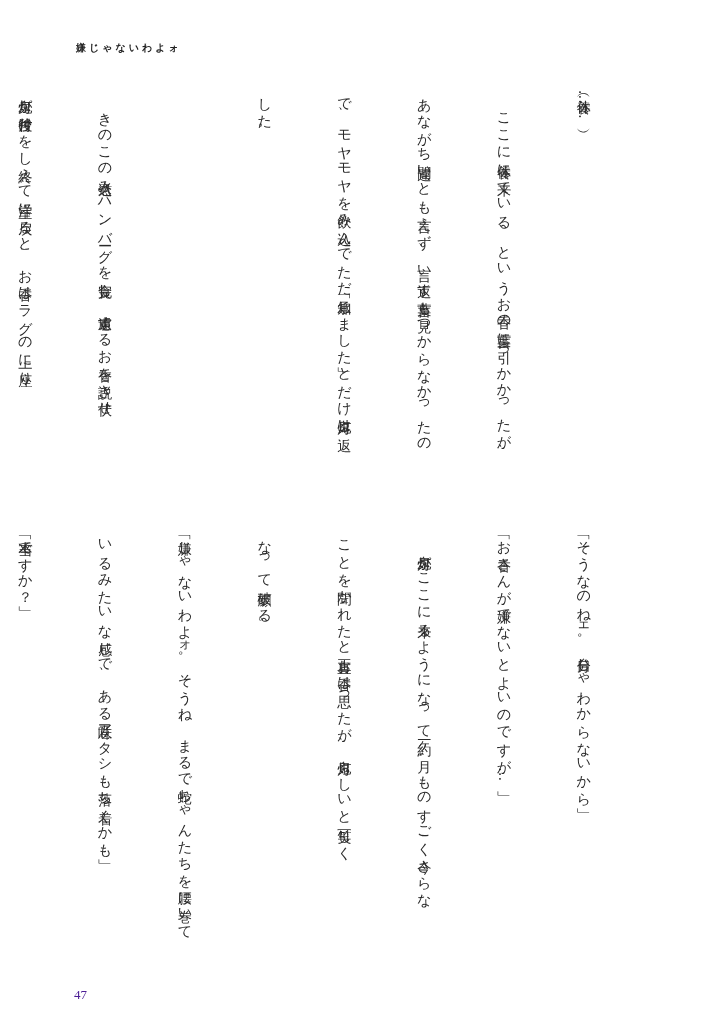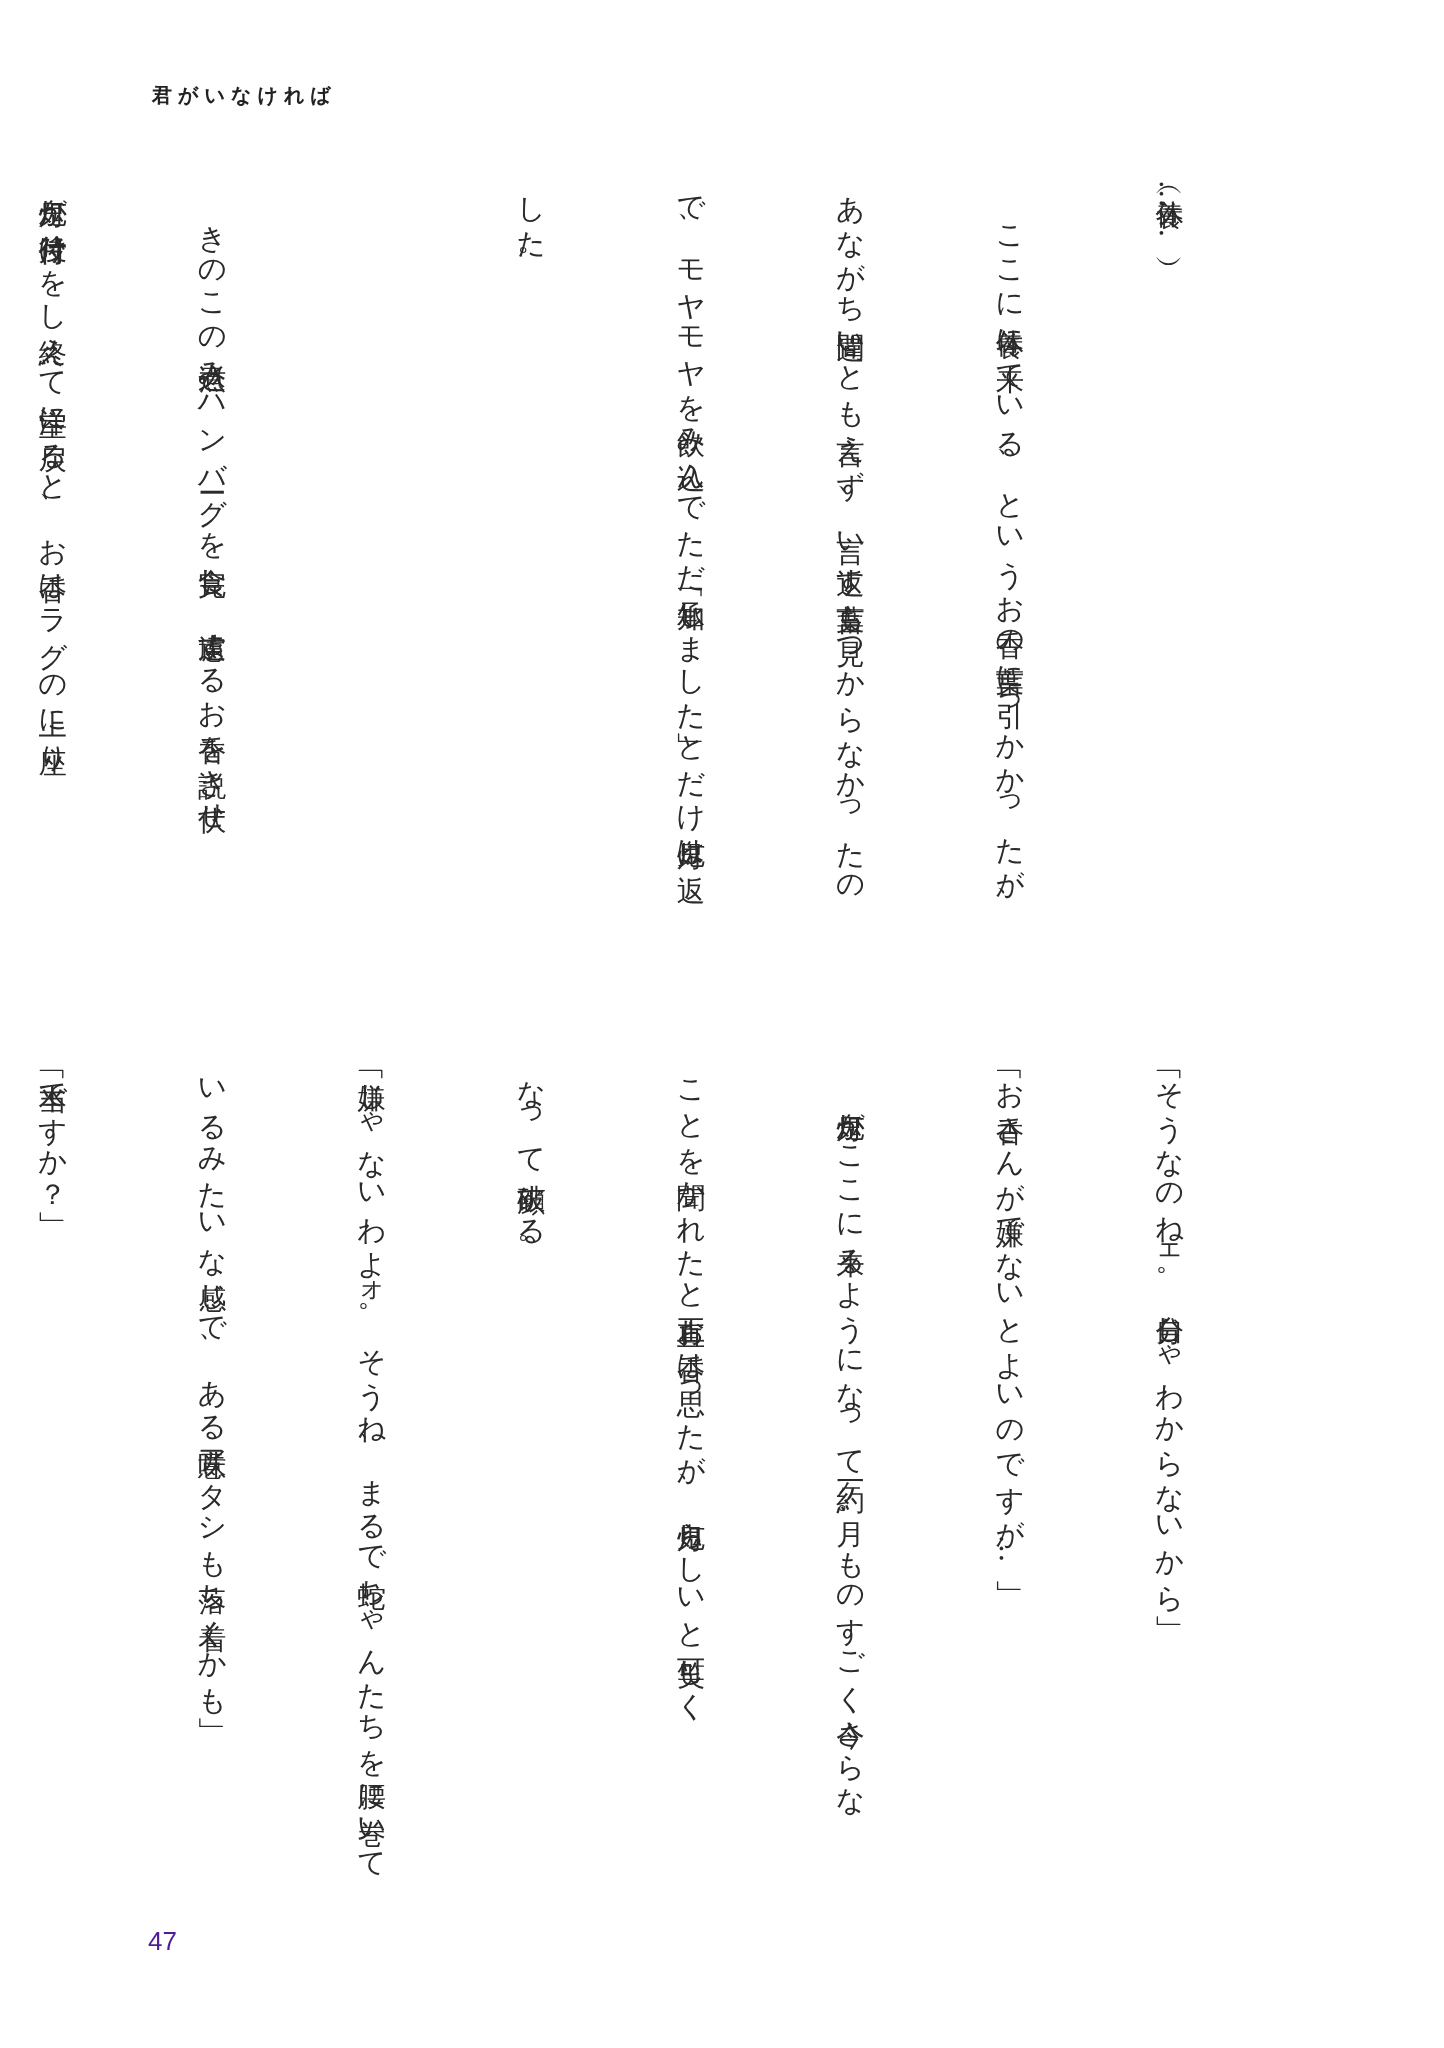--- a/index.html
+++ b/index.html
@@ -8,27 +8,27 @@
   .running-head { position: absolute; left: 76px; top: 41px; font-size: 10px;
                   font-weight: bold; letter-spacing: 3px; color: #222;
                   font-family: "DejaVu Sans", sans-serif; }
   .block { position: absolute; writing-mode: vertical-rl; -webkit-writing-mode: vertical-rl;
            font-size: 14.2px; line-height: 26.6px; letter-spacing: 0.6px;
            white-space: pre; }
   .block-top { right: 72px; top: 88px; height: 410px; }
   .block-bottom { right: 72px; top: 530px; height: 410px; }
   .line { display: block; }
   .gap { display: block; width: 26.6px; }
-  .folio { position: absolute; left: 74px; top: 963px; font-size: 13px; color: #4c1d95;
-           font-family: Liberation Sans, sans-serif; }
+  .folio { position: absolute; left: 74px; top: 987px; font-size: 13px; color: #4c1d95;
+           font-family: Liberation Serif, serif; }
 </style>
 </head>
 <body>
 
-<div class="running-head">君がいなければ</div>
+<div class="running-head">嫌じゃないわよォ</div>
 
 <div class="block block-top">
   <span class="line">（休養……）</span>
   <span class="line">　ここに休養に来ている、というお香の言葉に引っかかったが、</span>
   <span class="line">あながち間違いとも言えず、言い返す言葉も見つからなかったの</span>
   <span class="line">で、モヤモヤを飲み込んでただ「承知しました」とだけ鬼灯は返</span>
   <span class="line">した。</span>
   <span class="gap"></span>
   <span class="line">　きのこの煮込みハンバーグを完食し、遠慮するお香を説き伏せ</span>
   <span class="line">鬼灯が後片付けをし終えて洋室に戻ると、お香はラグの上に座り</span>

